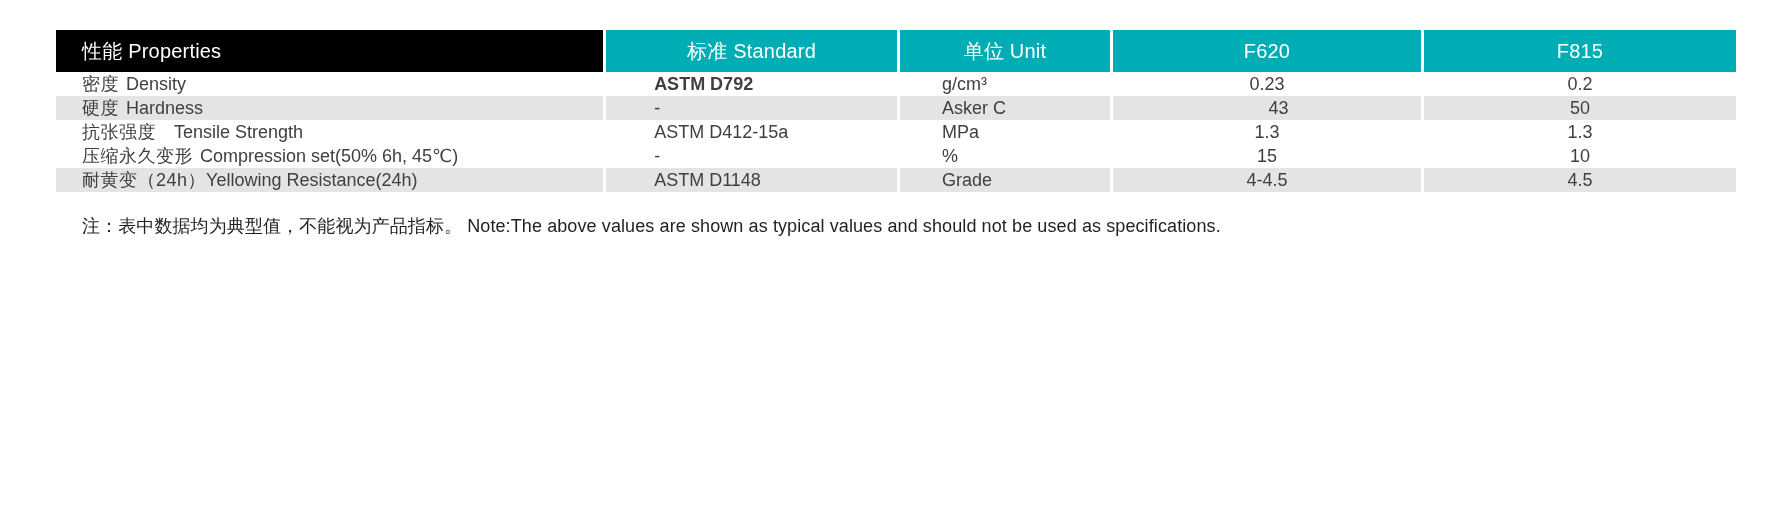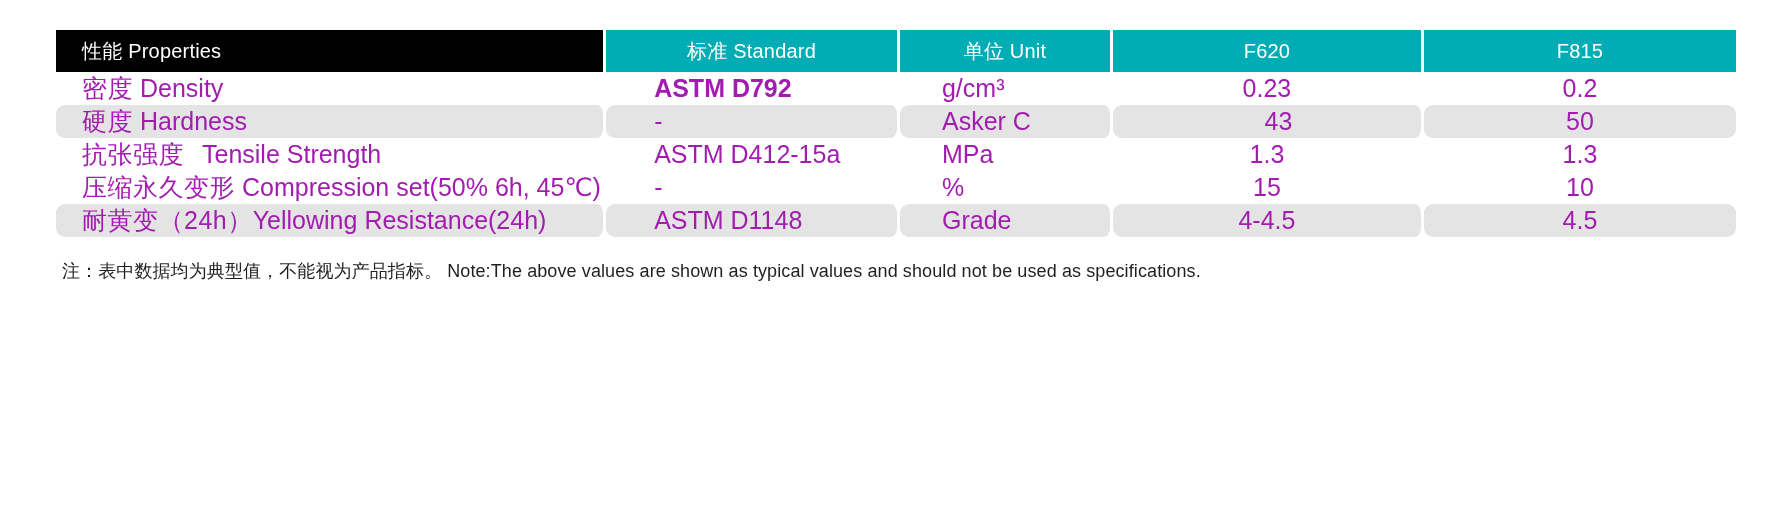--- a/index.html
+++ b/index.html
@@ -55,59 +55,60 @@
   }
   thead th:last-child { border-right: none; }
   thead th.prop-head {
     text-align: left;
     padding-left: 26px;
   }
 
   
   tbody td {
     height: 22px;
-    font-size: 25px;
+    font-size: 18px;
     padding: 0;
     text-align: center;
     border-right: 3px solid #ffffff;
     white-space: nowrap;
-    color: #a21caf;
+    color: #404040;
     vertical-align: middle;
   }
   tbody td:last-child { border-right: none; }
 
   tbody td.prop {
     text-align: left;
     padding-left: 26px;
   }
   tbody td.std {
     text-align: left;
     padding-left: 48px;
   }
   tbody td.unit {
     text-align: left;
     padding-left: 42px;
   }
 
   tbody tr.odd td  { background: #ffffff; }
-  tbody tr.even td { background: #e4e4e4; border-radius: 9px; }
+  tbody tr.even td { background: #e4e4e4; }
 
   
   .cn { letter-spacing: 0.5px; }
   .gap-sm { display: inline-block; width: 7px; }
   .gap-md { display: inline-block; width: 18px; }
 
   
   .footnote {
     margin-top: 22px;
     padding-left: 6px;
     font-size: 18px;
     color: #231f20;
     white-space: nowrap;
     letter-spacing: 0.1px;
+    margin-left: 20px;
   }
 </style>
 </head>
 <body>
 
 <div class="sheet">
 
   <table class="spec">
     <colgroup>
       <col class="c-prop">

